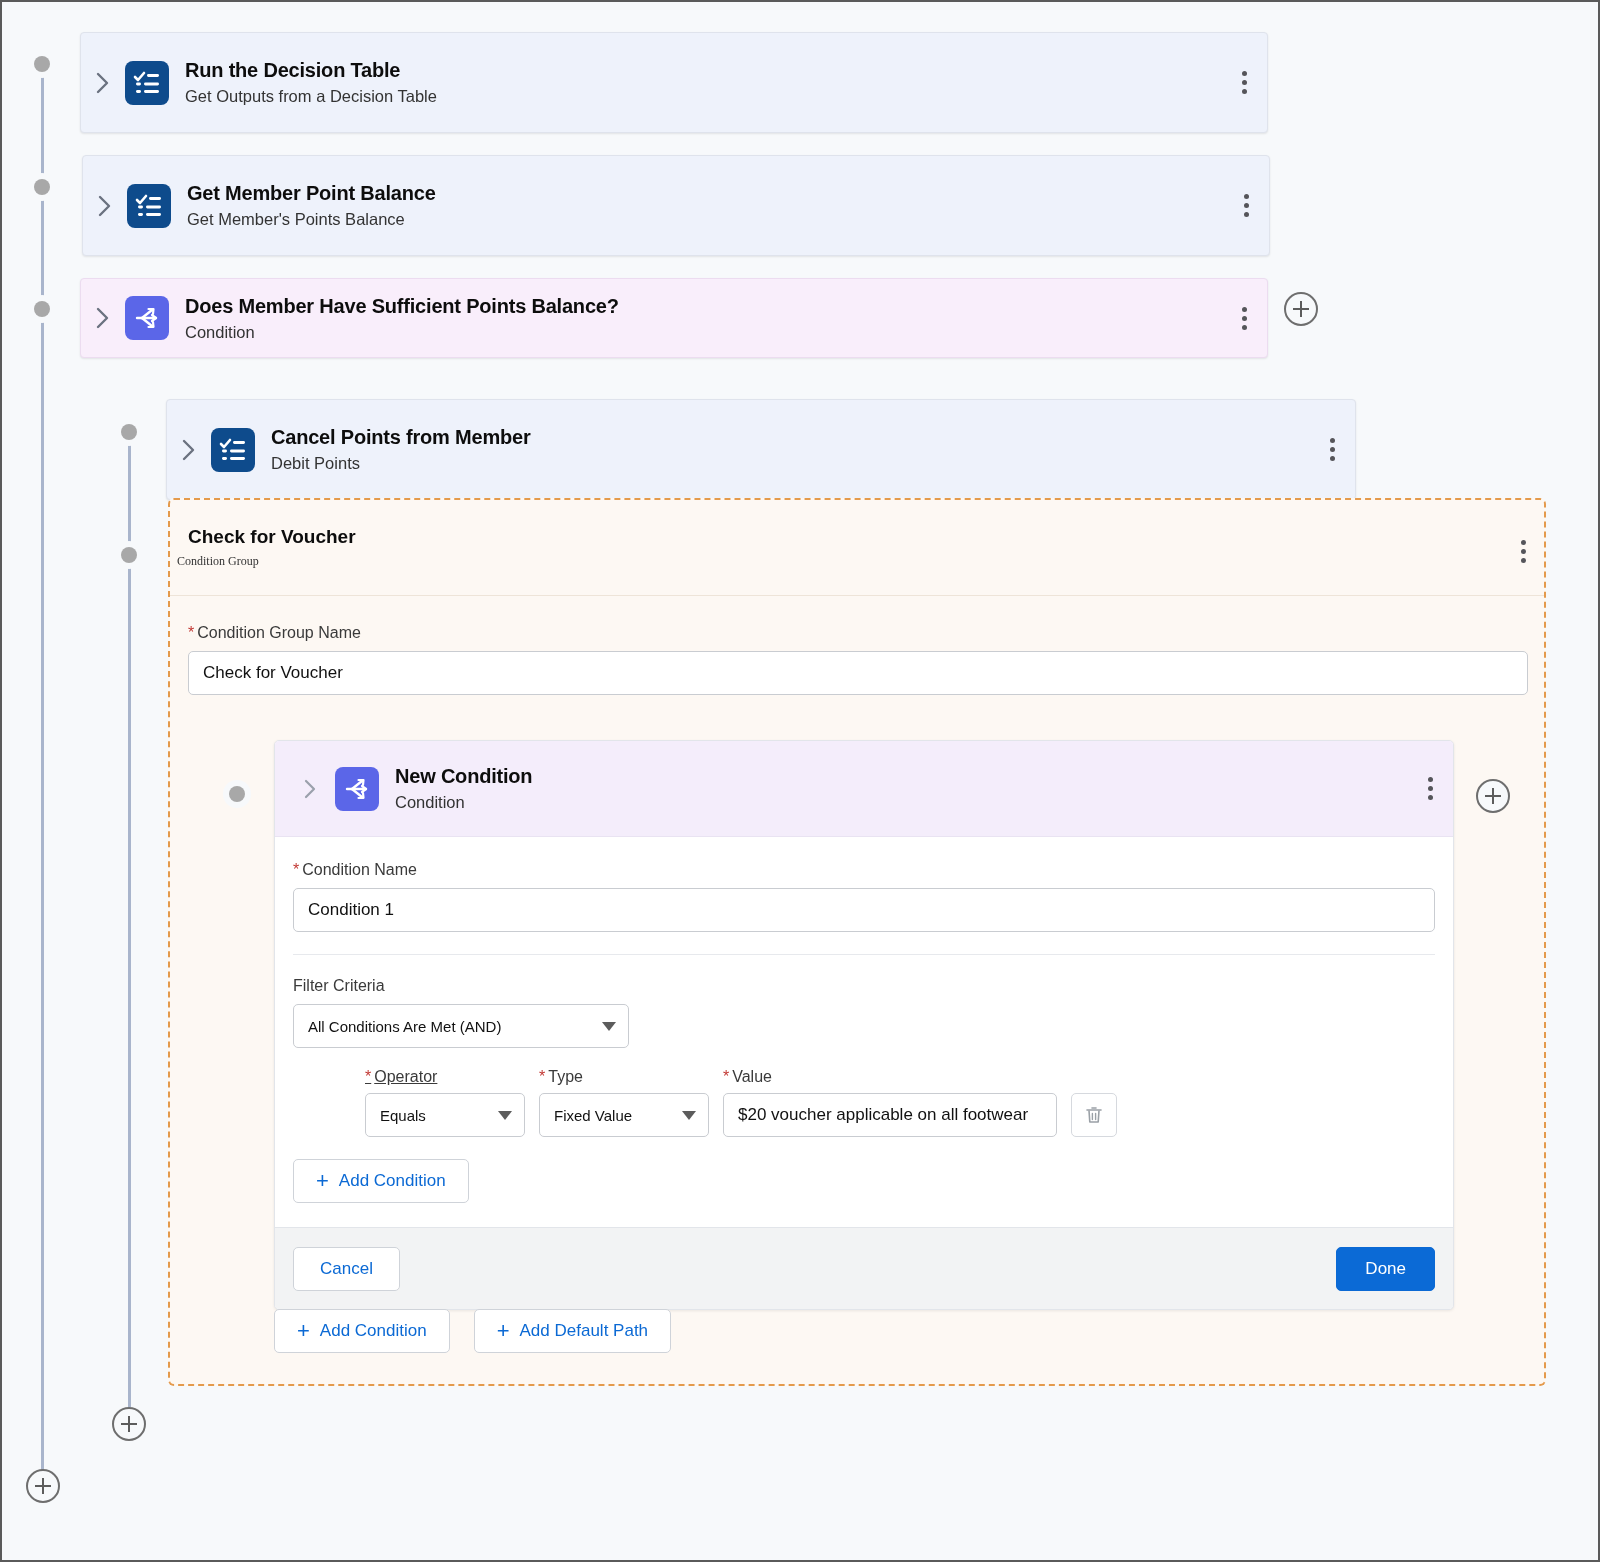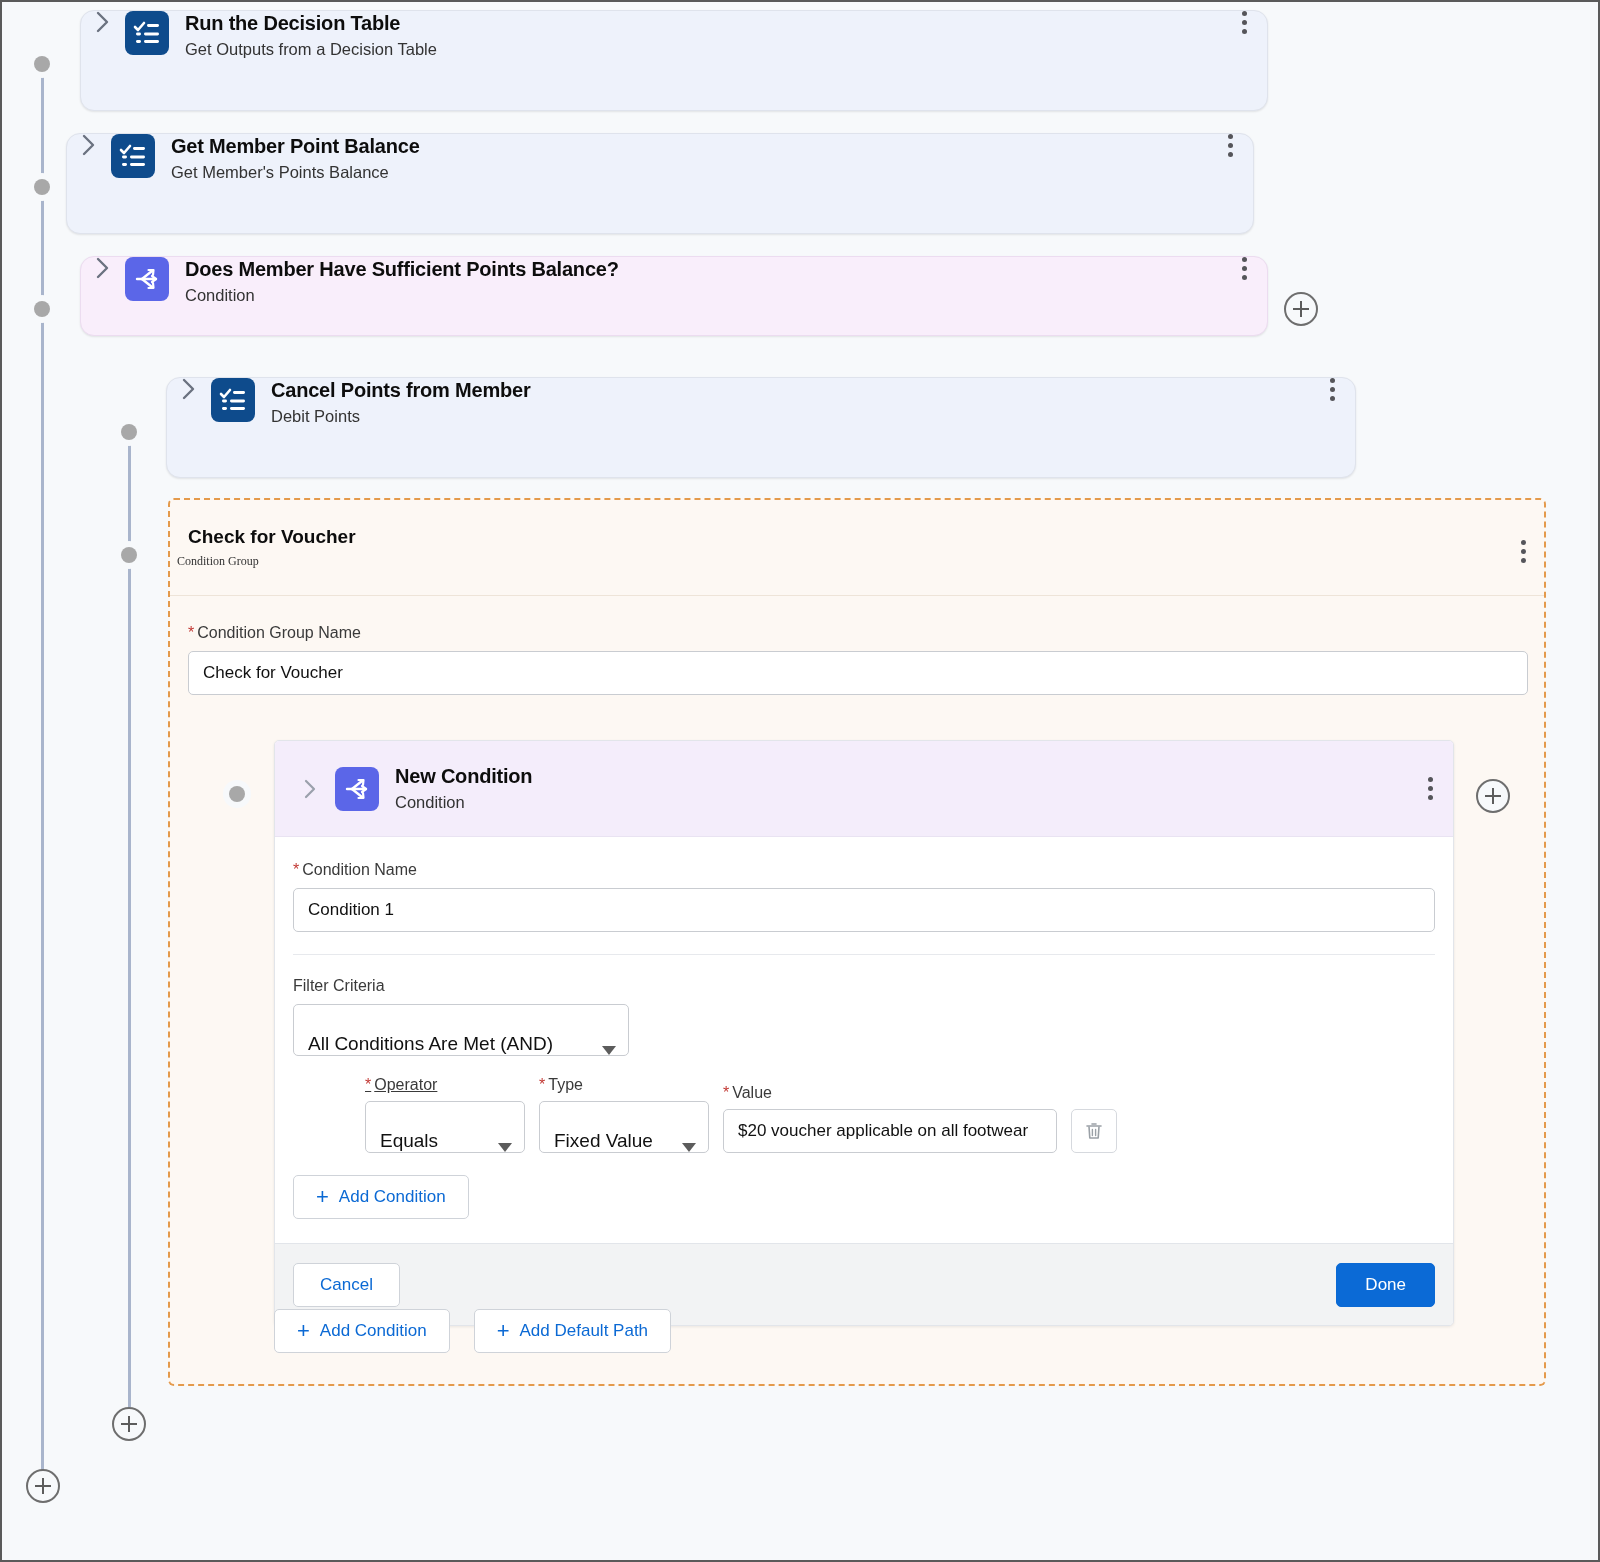--- a/index.html
+++ b/index.html
@@ -45,25 +45,26 @@
   .plus-btn::before, .plus-btn::after {
     content: ""; position: absolute; background: #5c5c5c;
   }
   .plus-btn::before { width: 16px; height: 2px; }
   .plus-btn::after  { width: 2px; height: 16px; }
 
   
   .step-card {
     position: absolute;
     display: flex;
-    align-items: flex-start;
-    border-radius: 14px;
+    align-items: center;
+    border-radius: 4px;
     border: 1px solid #dfe3ec;
     box-shadow: 0 1px 2px rgba(0,0,0,0.09);
     background: #eef2fb;
+    margin-top: 22px;
   }
   .step-card.cond { background: #f9eefb; border-color: #ecdcf0; }
 
   .chev {
     width: 44px;
     flex: 0 0 44px;
     display: flex; align-items: center; justify-content: center;
     color: #6b7280;
     font-size: 21px;
     cursor: pointer;
@@ -137,27 +138,27 @@
   }
   .cond-header {
     height: 96px; background: #f4edfb; border-bottom: 1px solid #e9e3f2;
     display: flex; align-items: center; padding-left: 10px;
   }
   .cond-body { padding: 24px 18px 0 18px; background: #fff; }
 
   .divider { height: 1px; background: #e7e9ed; margin: 22px 0 0 0; }
 
   .sel {
-    height: 52px;
+    height: 44px;
     border: 1px solid #c9ccd1;
     border-radius: 5px;
     background: #fff;
-    display: flex; align-items: flex-end;
+    display: flex; align-items: center;
     padding: 0 12px 0 14px;
-    font-size: 19px; color: #111;
+    font-size: 15px; color: #111;
     cursor: pointer;
     position: relative;
   }
   .sel .caret {
     margin-left: auto;
     width: 0; height: 0;
     border-left: 7px solid transparent;
     border-right: 7px solid transparent;
     border-top: 9px solid #5c5c5c;
   }
@@ -247,21 +248,21 @@
       <div class="card-title">Run the Decision Table</div>
       <div class="card-sub">Get Outputs from a Decision Table</div>
     </div>
     <div class="kebab">
         <i></i>
         <i></i>
         <i></i>
       </div>
   </div>
 
-  <div class="step-card" style="left:64px; top:131px; width:1188px; height:101px;">
+  <div class="step-card" style="left:80px; top:131px; width:1188px; height:101px;">
     <div class="chev">
       <svg width="14" height="22" viewBox="0 0 14 22">
           <path d="M2 2 L11 11 L2 20" stroke="#6b7280" stroke-width="2.4" fill="none" stroke-linecap="round" stroke-linejoin="round"></path>
         </svg>
     </div>
     <div class="sq-icon">
       <svg width="28" height="28" viewBox="0 0 28 28">
         <path d="M2 8 L5 11 L11 4" stroke="#fff" stroke-width="2.6" fill="none" stroke-linecap="round" stroke-linejoin="round"></path>
         <rect x="14" y="5" width="12" height="3" rx="1.4" fill="#fff"></rect>
         <rect x="3" y="13.5" width="5" height="3" rx="1.4" fill="#fff"></rect>

